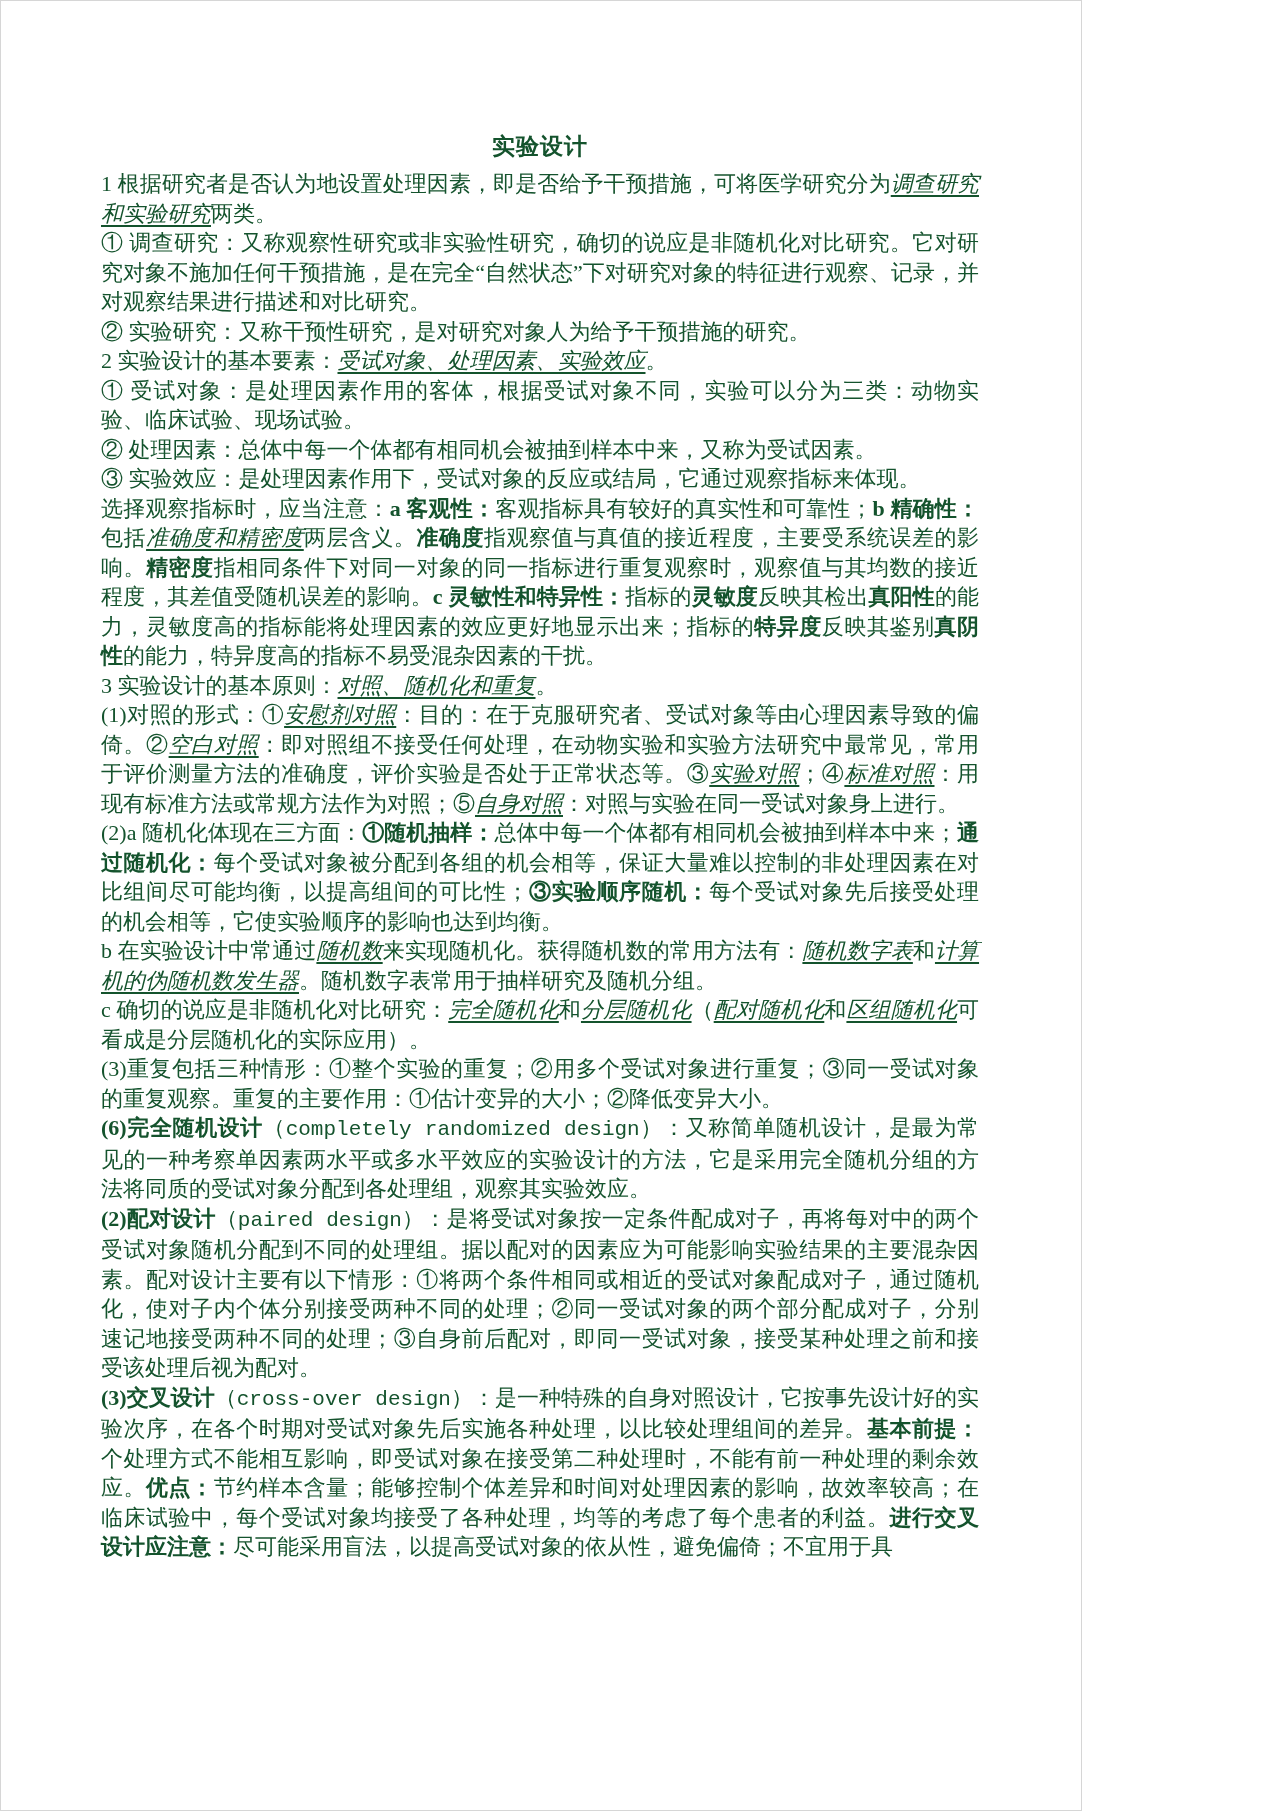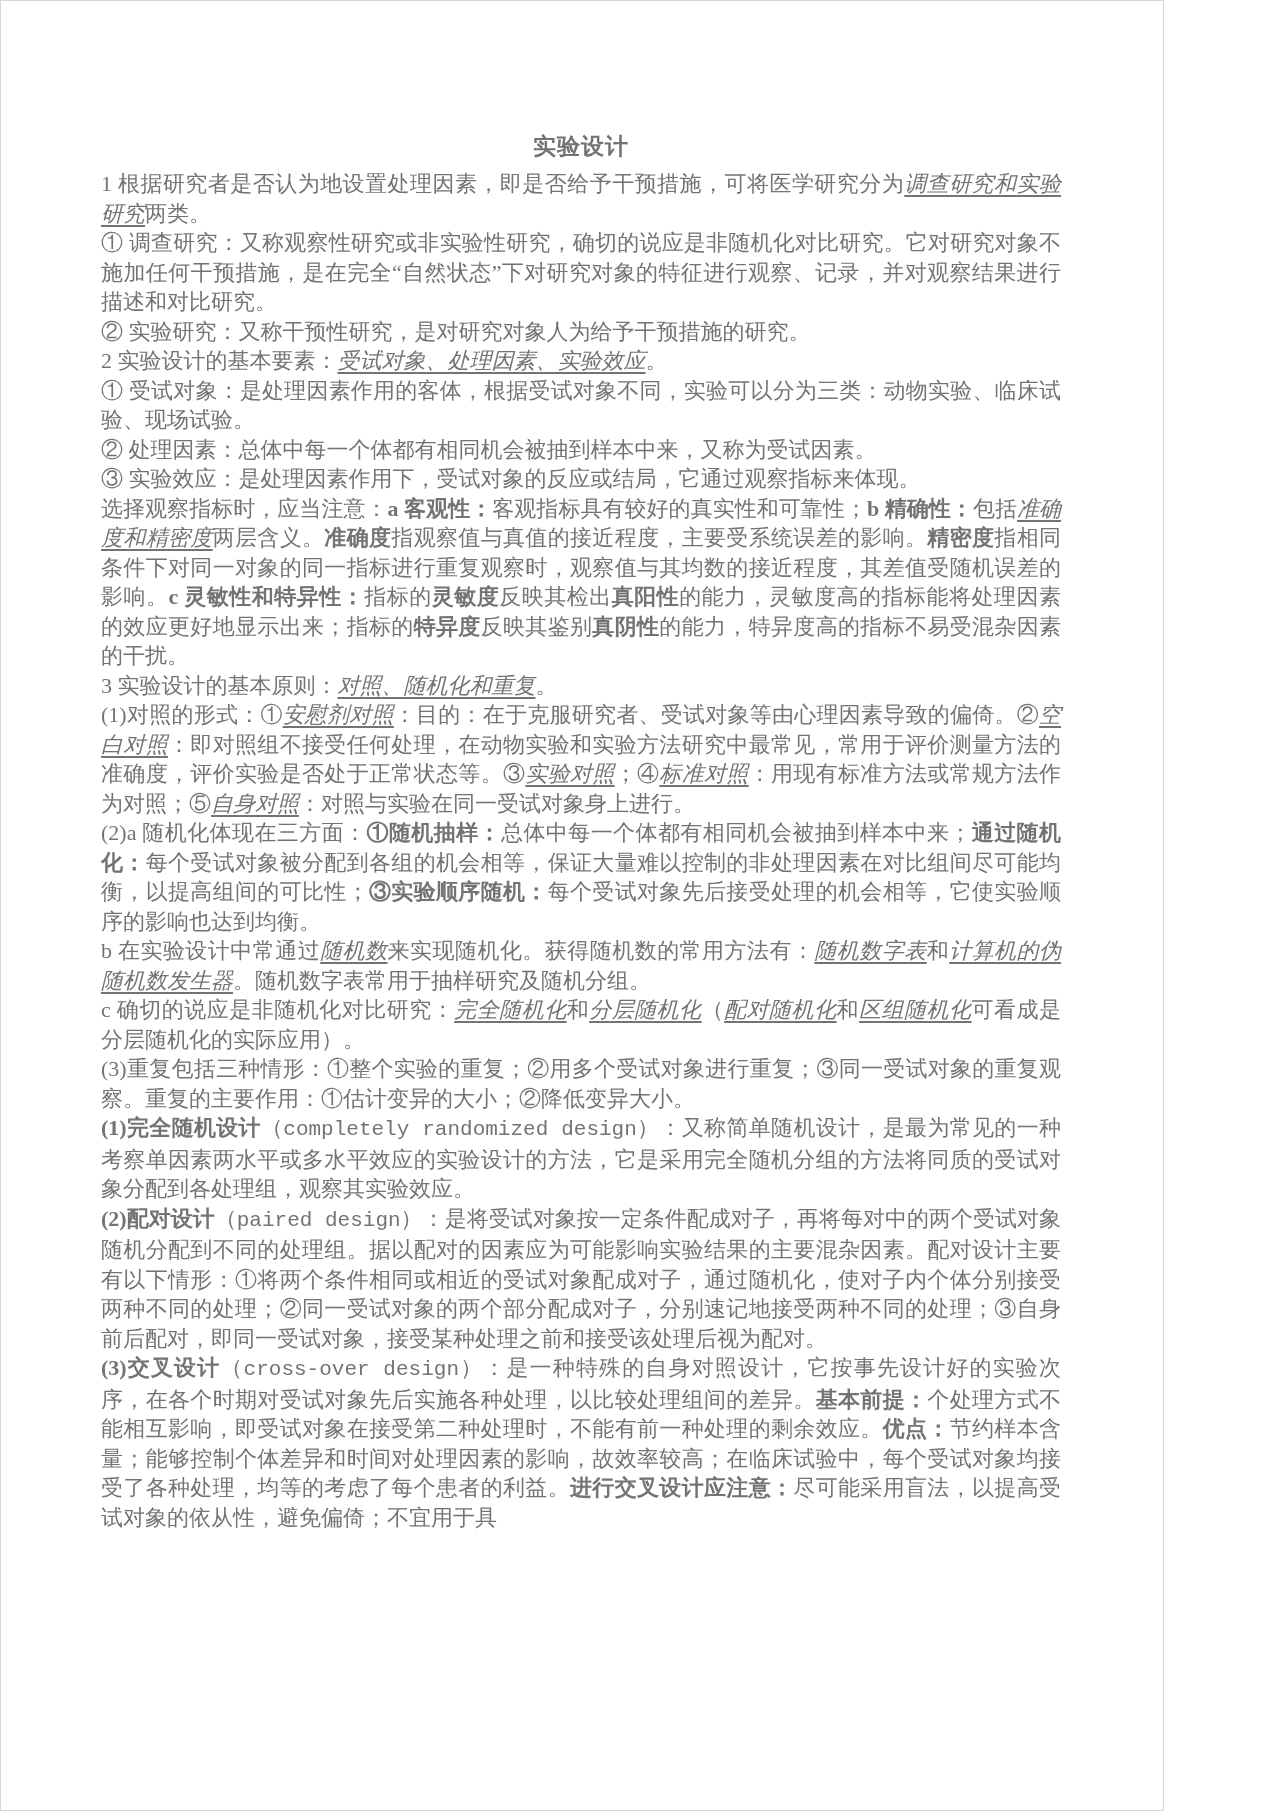--- a/index.html
+++ b/index.html
@@ -2,28 +2,28 @@
 <html lang="zh"><head>
 <meta charset="utf-8">
 <style>
   html, body {
     margin: 0;
     padding: 0;
     background: #ffffff;
   }
   .page {
     position: relative;
-    width: 1164px;
+    width: 1082px;
     height: 1811px;
     box-sizing: border-box;
     background: #ffffff;
     border: 1px solid #d6d6d6;
     overflow: hidden;
     font-family: "Liberation Serif", "DejaVu Serif", serif;
-    color: #737373;
+    color: #14532d;
   }
   .doc {
     box-sizing: border-box;
     padding: 131px 102px 0 100px;
   }
   .doc-title {
     margin: 0 0 7px 0;
     font-size: 23px;
     line-height: 30px;
     font-weight: bold;
@@ -56,18 +56,18 @@
         <p class="para"><span class="run">① 受试对象：是处理因素作用的客体，根据受试对象不同，实验可以分为三类：动物实验、临床试验、现场试验。</span></p>
         <p class="para"><span class="run">② 处理因素：总体中每一个体都有相同机会被抽到样本中来，又称为受试因素。</span></p>
         <p class="para"><span class="run">③ 实验效应：是处理因素作用下，受试对象的反应或结局，它通过观察指标来体现。</span></p>
         <p class="para"><span class="run">选择观察指标时，应当注意：</span><span class="run bold">a 客观性：</span><span class="run">客观指标具有较好的真实性和可靠性；</span><span class="run bold">b 精确性：</span><span class="run">包括</span><span class="run underline">准确度和精密度</span><span class="run">两层含义。</span><span class="run bold">准确度</span><span class="run">指观察值与真值的接近程度，主要受系统误差的影响。</span><span class="run bold">精密度</span><span class="run">指相同条件下对同一对象的同一指标进行重复观察时，观察值与其均数的接近程度，其差值受随机误差的影响。</span><span class="run bold">c 灵敏性和特异性：</span><span class="run">指标的</span><span class="run bold">灵敏度</span><span class="run">反映其检出</span><span class="run bold">真阳性</span><span class="run">的能力，灵敏度高的指标能将处理因素的效应更好地显示出来；指标的</span><span class="run bold">特异度</span><span class="run">反映其鉴别</span><span class="run bold">真阴性</span><span class="run">的能力，特异度高的指标不易受混杂因素的干扰。</span></p>
         <p class="para"><span class="run">3 实验设计的基本原则：</span><span class="run underline">对照、随机化和重复</span><span class="run">。</span></p>
         <p class="para"><span class="run">(1)对照的形式：①</span><span class="run underline">安慰剂对照</span><span class="run">：目的：在于克服研究者、受试对象等由心理因素导致的偏倚。②</span><span class="run underline">空白对照</span><span class="run">：即对照组不接受任何处理，在动物实验和实验方法研究中最常见，常用于评价测量方法的准确度，评价实验是否处于正常状态等。③</span><span class="run underline">实验对照</span><span class="run">；④</span><span class="run underline">标准对照</span><span class="run">：用现有标准方法或常规方法作为对照；⑤</span><span class="run underline">自身对照</span><span class="run">：对照与实验在同一受试对象身上进行。</span></p>
         <p class="para"><span class="run">(2)a 随机化体现在三方面：</span><span class="run bold">①随机抽样：</span><span class="run">总体中每一个体都有相同机会被抽到样本中来；</span><span class="run bold">通过随机化：</span><span class="run">每个受试对象被分配到各组的机会相等，保证大量难以控制的非处理因素在对比组间尽可能均衡，以提高组间的可比性；</span><span class="run bold">③实验顺序随机：</span><span class="run">每个受试对象先后接受处理的机会相等，它使实验顺序的影响也达到均衡。</span></p>
         <p class="para"><span class="run">b 在实验设计中常通过</span><span class="run underline">随机数</span><span class="run">来实现随机化。获得随机数的常用方法有：</span><span class="run underline">随机数字表</span><span class="run">和</span><span class="run underline">计算机的伪随机数发生器</span><span class="run">。随机数字表常用于抽样研究及随机分组。</span></p>
         <p class="para"><span class="run">c 确切的说应是非随机化对比研究：</span><span class="run underline">完全随机化</span><span class="run">和</span><span class="run underline">分层随机化</span><span class="run">（</span><span class="run underline">配对随机化</span><span class="run">和</span><span class="run underline">区组随机化</span><span class="run">可看成是分层随机化的实际应用）。</span></p>
         <p class="para"><span class="run">(3)重复包括三种情形：①整个实验的重复；②用多个受试对象进行重复；③同一受试对象的重复观察。重复的主要作用：①估计变异的大小；②降低变异大小。</span></p>
-        <p class="para"><span class="run bold">(1)完全随机设计</span><span class="run">（</span><span class="run mono">completely randomized design</span><span class="run">）：又称简单随机设计，是最为常见的一种考察单因素两水平或多水平效应的实验设计的方法，它是采用完全随机分组的方法将同质的受试对象分配到各处理组，观察其实验效应。</span></p>
+        <p class="para"><span class="run bold">(6)完全随机设计</span><span class="run">（</span><span class="run mono">completely randomized design</span><span class="run">）：又称简单随机设计，是最为常见的一种考察单因素两水平或多水平效应的实验设计的方法，它是采用完全随机分组的方法将同质的受试对象分配到各处理组，观察其实验效应。</span></p>
         <p class="para"><span class="run bold">(2)配对设计</span><span class="run">（</span><span class="run mono">paired design</span><span class="run">）：是将受试对象按一定条件配成对子，再将每对中的两个受试对象随机分配到不同的处理组。据以配对的因素应为可能影响实验结果的主要混杂因素。配对设计主要有以下情形：①将两个条件相同或相近的受试对象配成对子，通过随机化，使对子内个体分别接受两种不同的处理；②同一受试对象的两个部分配成对子，分别速记地接受两种不同的处理；③自身前后配对，即同一受试对象，接受某种处理之前和接受该处理后视为配对。</span></p>
         <p class="para"><span class="run bold">(3)交叉设计</span><span class="run">（</span><span class="run mono">cross-over design</span><span class="run">）：是一种特殊的自身对照设计，它按事先设计好的实验次序，在各个时期对受试对象先后实施各种处理，以比较处理组间的差异。</span><span class="run bold">基本前提：</span><span class="run">个处理方式不能相互影响，即受试对象在接受第二种处理时，不能有前一种处理的剩余效应。</span><span class="run bold">优点：</span><span class="run">节约样本含量；能够控制个体差异和时间对处理因素的影响，故效率较高；在临床试验中，每个受试对象均接受了各种处理，均等的考虑了每个患者的利益。</span><span class="run bold">进行交叉设计应注意：</span><span class="run">尽可能采用盲法，以提高受试对象的依从性，避免偏倚；不宜用于具</span></p>
       </div>
   </div>
 </div>
 
 </body></html>

